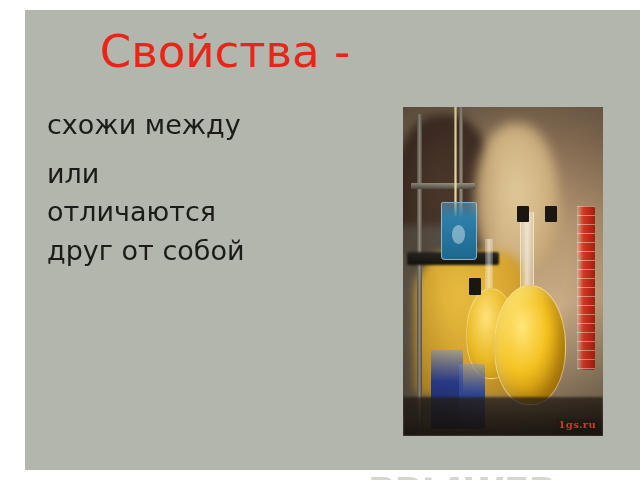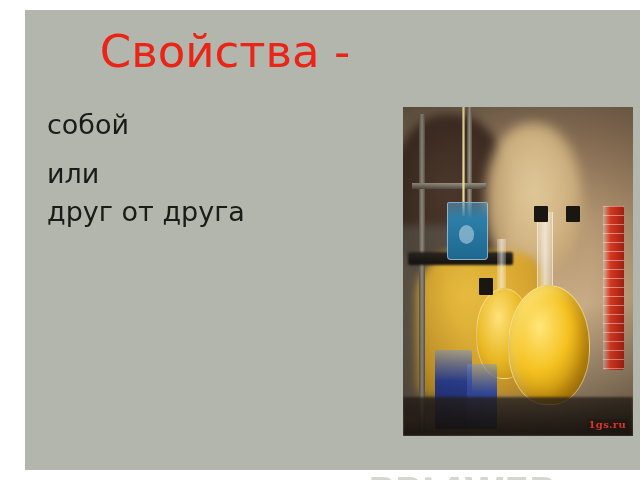--- a/index.html
+++ b/index.html
@@ -58,21 +58,21 @@
   }
   .body-line.left   { text-align: left; }
   .body-line.center { }
   .gap-line { height: 10px; }
 
   
   .photo {
     position: absolute;
     left: 378px;
     top: 97px;
-    width: 230px;
+    width: 200px;
     height: 329px;
     background: #c9c3b8;
     overflow: hidden;
   }
   .photo-inner {
     position: absolute;
     inset: 0;
     
     background:
       
@@ -288,24 +288,25 @@
   }
 </style>
 </head>
 <body>
 
 <div class="slide">
 
   <div class="slide-title">Свойства -</div>
 
   <div class="body-col">
-    <div class="body-line left">собой</div>
+    <div class="body-line left">схожи между</div>
     <div class="gap-line"></div>
     <div class="body-line center">или</div>
-    <div class="body-line center">друг от друга</div>
+    <div class="body-line center">отличаются</div>
+    <div class="body-line center">друг от собой</div>
   </div>
 
   <div class="photo">
     <div class="photo-inner">
       <div class="student-dark"></div>
       <div class="student-dark-shirt"></div>
       <div class="student-blonde"></div>
       <div class="yellow-sweater"></div>
 
       <div class="stand-post v1"></div>

